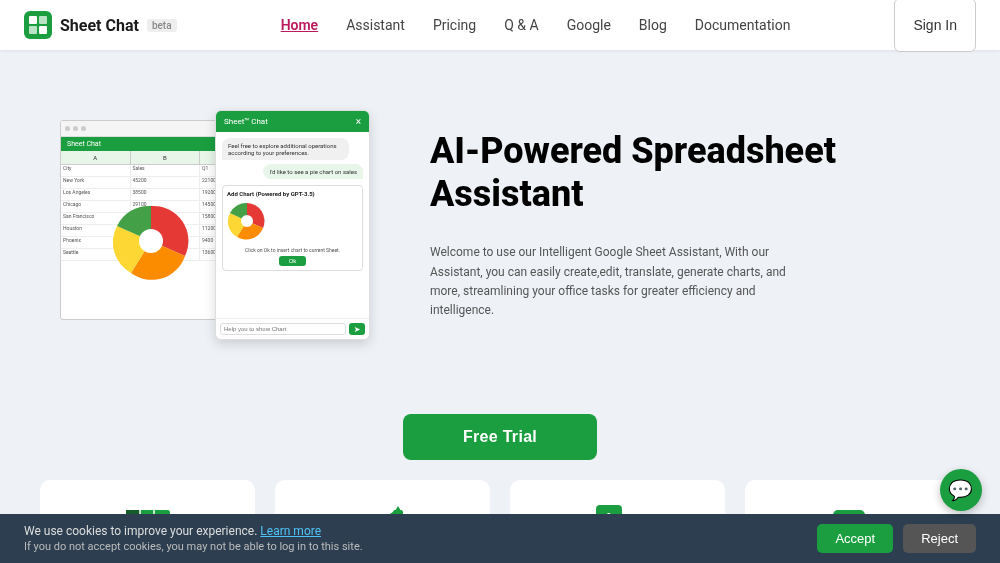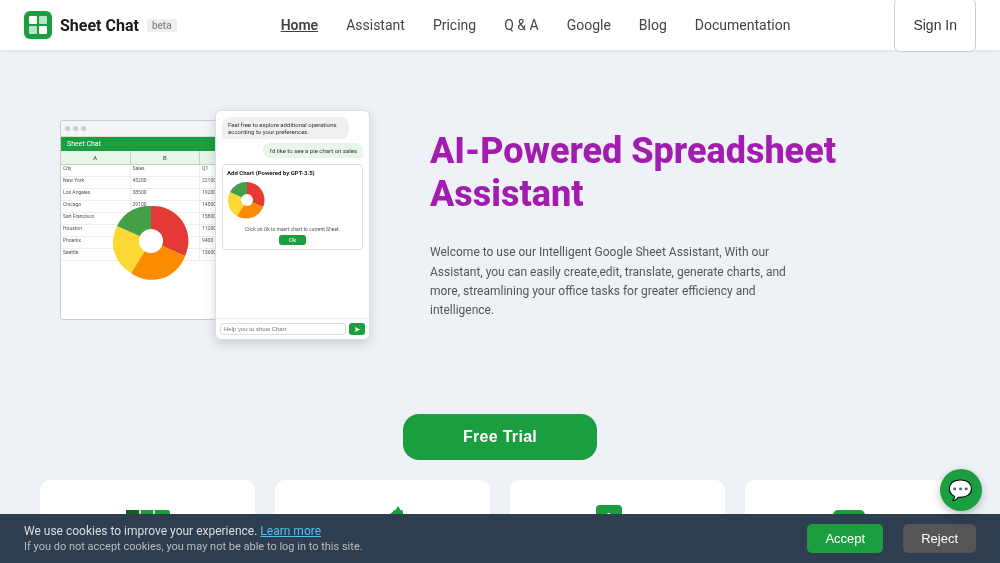--- a/index.html
+++ b/index.html
@@ -44,21 +44,21 @@
       gap: 28px;
       align-items: center;
     }
     .nav-link {
       font-size: 14px;
       color: #444;
       text-decoration: none;
       cursor: pointer;
     }
     .nav-link.active {
-      color: #404040;
+      color: #be185d;
       font-weight: 600;
       text-decoration: underline;
     }
     .signin-btn {
       background: #fff;
       border: 1px solid #ccc;
       border-radius: 6px;
       padding: 18px 18px;
       font-size: 14px;
       color: #333;
@@ -257,21 +257,21 @@
       cursor: pointer;
     }
 
     
     .hero-text {
       flex: 1;
     }
     .hero-title {
       font-size: 36px;
       font-weight: 800;
-      color: #a21caf;
+      color: #000000;
       line-height: 1.2;
       margin-bottom: 27px;
     }
     .hero-description {
       font-size: 12px;
       color: #555;
       line-height: 1.6;
       max-width: 380px;
     }
 
@@ -279,21 +279,21 @@
     .cta-section {
       display: flex;
       justify-content: center;
       padding: 24px 0 20px;
       background: #eef2f7;
     }
     .free-trial-btn {
       background: #1a9e3f;
       color: #fff;
       border: none;
-      border-radius: 16px;
+      border-radius: 8px;
       padding: 14px 60px;
       font-size: 16px;
       font-weight: 600;
       cursor: pointer;
       letter-spacing: 0.3px;
     }
 
     
     .features-section {
       background: #eef2f7;
@@ -346,21 +346,21 @@
       color: #4fc3f7;
       text-decoration: underline;
       cursor: pointer;
     }
     .cookie-line2 {
       font-size: 11px;
       color: #bbb;
     }
     .cookie-buttons {
       display: flex;
-      gap: 20px;
+      gap: 10px;
     }
     .accept-btn {
       background: #1a9e3f;
       color: #fff;
       border: none;
       border-radius: 5px;
       padding: 7px 18px;
       font-size: 13px;
       cursor: pointer;
     }
@@ -497,20 +497,24 @@
 
         <path d="M40,40 L40,5 A35,35 0 0,1 74,55 Z" fill="#e53935"></path>
         <path d="M40,40 L74,55 A35,35 0 0,1 20,72 Z" fill="#fb8c00"></path>
         <path d="M40,40 L20,72 A35,35 0 0,1 6,25 Z" fill="#fdd835"></path>
         <path d="M40,40 L6,25 A35,35 0 0,1 40,5 Z" fill="#43a047"></path>
         <circle cx="40" cy="40" r="12" fill="white"></circle>
       </svg>
     </div>
 
     <div class="chat-overlay">
+      <div class="chat-header">
+        <span>Sheet™ Chat</span>
+        <span class="chat-close">×</span>
+      </div>
       <div class="chat-body">
         <div class="chat-bubble-assistant">Feel free to explore additional operations according to your preferences.</div>
         <div class="chat-bubble-user">I'd like to see a pie chart on sales</div>
         <div class="chat-confirm-box">
           <div class="chat-confirm-title">Add Chart (Powered by GPT-3.5)</div>
           <svg class="chat-pie-mini" viewBox="0 0 40 40">
             <circle cx="20" cy="20" r="18" fill="#eee"></circle>
             <path d="M20,20 L20,2 A18,18 0 0,1 36,27 Z" fill="#e53935"></path>
             <path d="M20,20 L36,27 A18,18 0 0,1 10,36 Z" fill="#fb8c00"></path>
             <path d="M20,20 L10,36 A18,18 0 0,1 3,12 Z" fill="#fdd835"></path>

